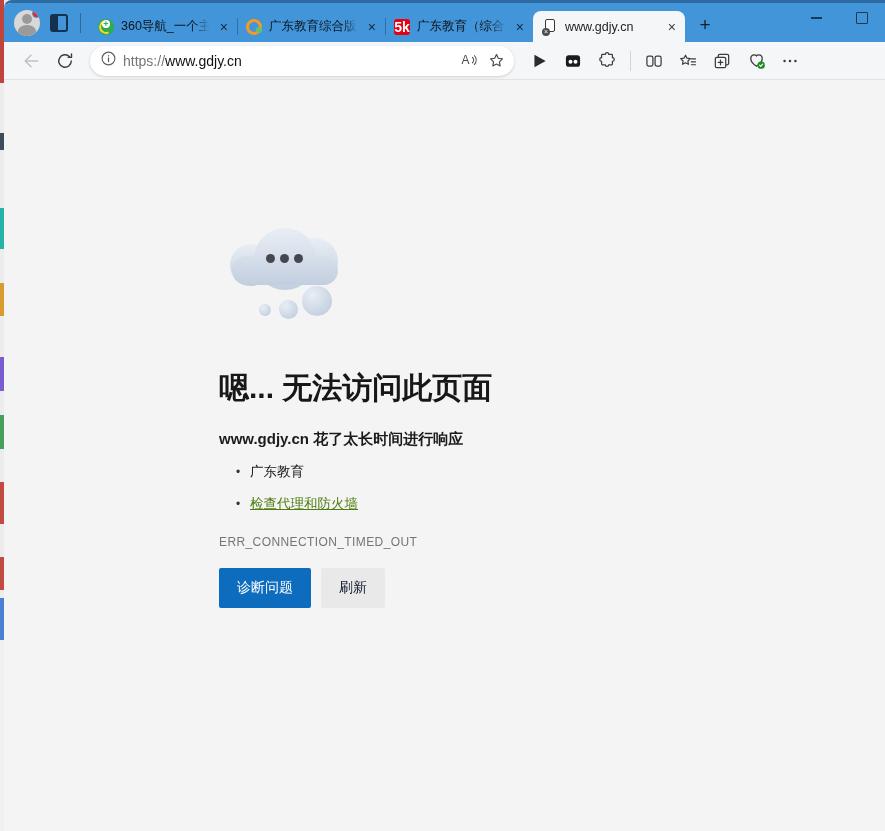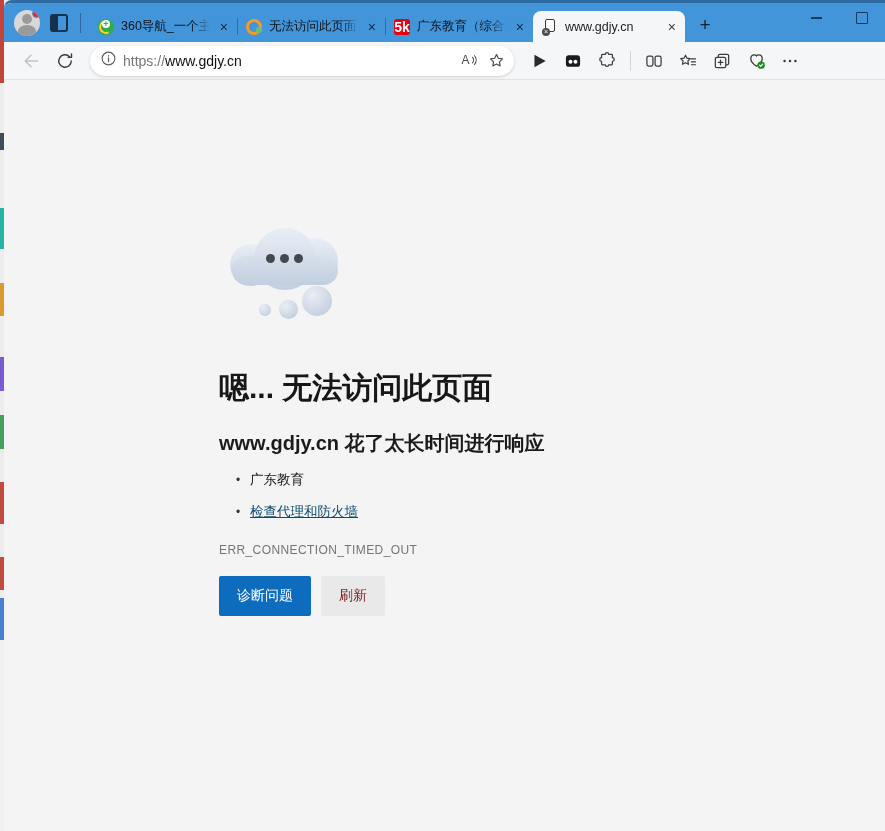--- a/index.html
+++ b/index.html
@@ -94,32 +94,32 @@
   .cloud-base { position:absolute; left:2px; top:28px; width:106px; height:29px; border-radius:15px;
     background:linear-gradient(180deg,#d7dfeb,#c2cedf); }
   .cloud-dot { position:absolute; width:9px; height:9px; border-radius:50%; background:#44474d; top:26px; }
   .cd1{ left:36px; } .cd2{ left:50px; } .cd3{ left:64px; }
   .bubble { position:absolute; border-radius:50%; background:radial-gradient(circle at 35% 30%, #e9eef5, #b9c7d9); }
   .b-lg { width:30px; height:30px; left:72px; top:58px; }
   .b-md { width:19px; height:19px; left:49px; top:72px; }
   .b-sm { width:12px; height:12px; left:29px; top:76px; }
 
   .err-title { margin-top:38px; font-size:30px; font-weight:700; color:#171717; letter-spacing:0; }
-  .err-sub { margin-top:21px; font-size:20px; font-weight:700; color:#1b1b1b; }
+  .err-sub { margin-top:21px; font-size:15px; font-weight:700; color:#1b1b1b; }
   .try-label { margin-top:26px; font-size:15px; font-weight:700; color:#1b1b1b; }
   .sug-list { margin-top:13px; list-style:none; }
   .sug-item { display:flex; align-items:baseline; font-size:13.5px; color:#202020; margin-top:14px; }
   .sug-item .bullet { width:14px; flex:0 0 14px; margin-left:17px; color:#333; font-size:12px; }
-  .sug-link { color:#0c4a6e; text-decoration:underline; cursor:pointer; }
+  .sug-link { color:#4d7c0f; text-decoration:underline; cursor:pointer; }
   .err-code { margin-top:22px; font-size:12px; color:#757575; letter-spacing:.4px; }
   .btn-row { margin-top:19px; display:flex; gap:10px; }
   .btn { height:40px; padding:0 18px; font-size:14px; border:none; border-radius:2px; cursor:pointer;
     font-family:inherit; }
   .btn-primary { background:#0d6cbe; color:#fff; }
-  .btn-secondary { background:#e9e9e9; color:#7f1d1d; }
+  .btn-secondary { background:#e9e9e9; color:#0f172a; }
 </style>
 </head>
 <body>
 
 <div class="desktop-strip"></div>
 
 <div class="window">
 
   <div class="titlebar">
     <div class="tb-left">
@@ -133,21 +133,21 @@
     </div>
 
     <div class="tabs">
       <div class="tab">
         <span class="favicon fav-360"></span>
         <span class="t-title">360导航_一个主页</span>
         <span class="t-close">×</span>
       </div>
       <div class="tab">
         <span class="favicon fav-ring"></span>
-        <span class="t-title">无法访问此页面</span>
+        <span class="t-title">广东教育综合版</span>
         <span class="t-close">×</span>
       </div>
       <div class="tab">
         <span class="favicon fav-5k">5k</span>
         <span class="t-title">广东教育（综合版</span>
         <span class="t-close">×</span>
       </div>
       <div class="tab active">
         <span class="favicon fav-doc">
           <span class="page"></span>

